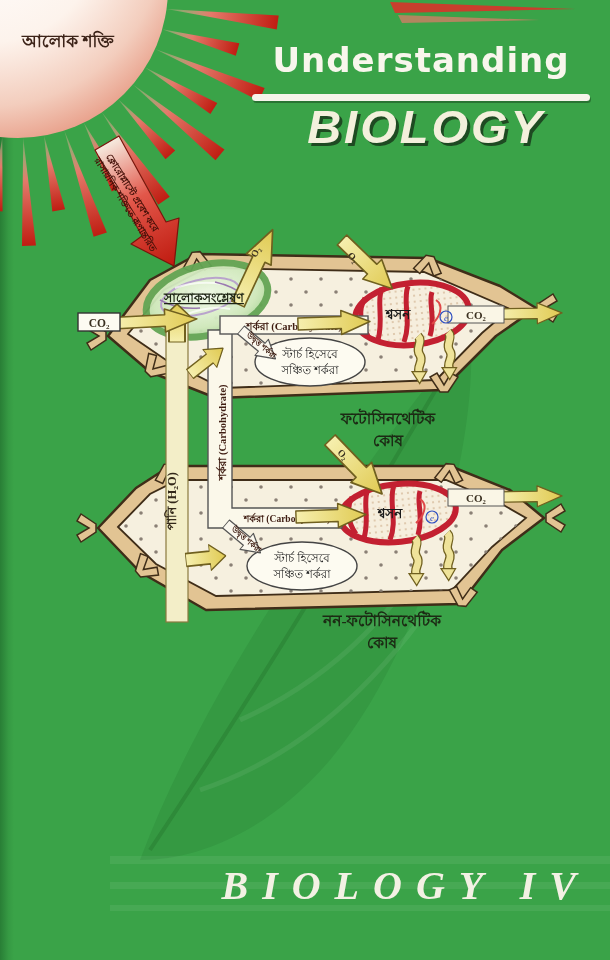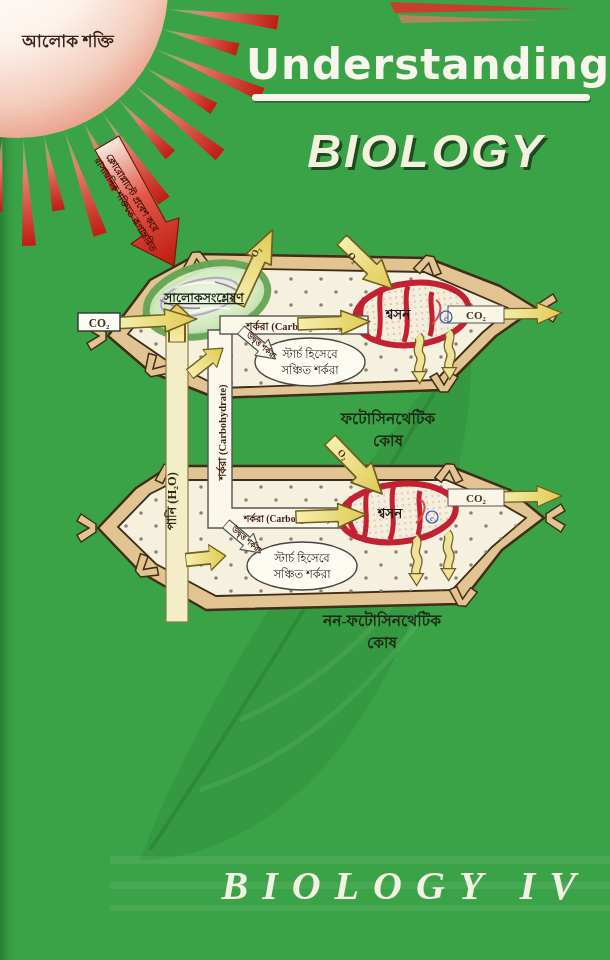--- a/index.html
+++ b/index.html
@@ -3,28 +3,28 @@
 <meta charset="utf-8">
 <style>
   html,body{margin:0;padding:0;}
   body{width:610px;height:960px;position:relative;overflow:hidden;
        background:#3aa348;font-family:"Liberation Sans",sans-serif;}
   .abs{position:absolute;}
   #left-spine{left:0;top:0;width:14px;height:960px;
     background:linear-gradient(90deg,rgba(0,40,10,.30),rgba(0,40,10,.08) 60%,rgba(0,40,10,0));}
   #top-edge{left:0;top:0;width:70px;height:6px;background:#6d1522;opacity:.9;}
   #title-top{left:246px;top:40px;width:350px;text-align:center;
-    font-family:"DejaVu Sans",sans-serif;font-size:42px;font-weight:600;
+    font-family:"DejaVu Sans",sans-serif;font-size:34px;font-weight:600;
     color:#f8f6ec;letter-spacing:1px;}
   #title-underline{left:252px;top:94px;width:338px;height:7px;border-radius:4px;
     background:#f6f4ea;box-shadow:1px 2px 0 rgba(20,60,25,.45);}
   #title-main{left:256px;top:99px;width:340px;text-align:center;
     font-family:"Liberation Sans",sans-serif;font-style:italic;font-weight:bold;
     font-size:47px;color:#f3f0dc;letter-spacing:3px;
-    text-shadow:3px 3px 0 #1e4a22;margin-top:24px;}
+    text-shadow:3px 3px 0 #1e4a22;}
   #sun-label{left:22px;top:28px;font-size:17px;font-weight:bold;color:#3c2318;
     font-family:"Liberation Serif",serif;}
   .streak{left:110px;width:500px;background:rgba(255,255,255,.07);}
   #series{left:120px;top:862px;width:470px;text-align:right;
     font-family:"Liberation Serif",serif;font-style:italic;font-weight:bold;
     font-size:40px;color:#f3f1e4;letter-spacing:14px;white-space:nowrap;}
   svg text{font-family:"Liberation Serif",serif;}
 </style>
 </head>
 <body>

